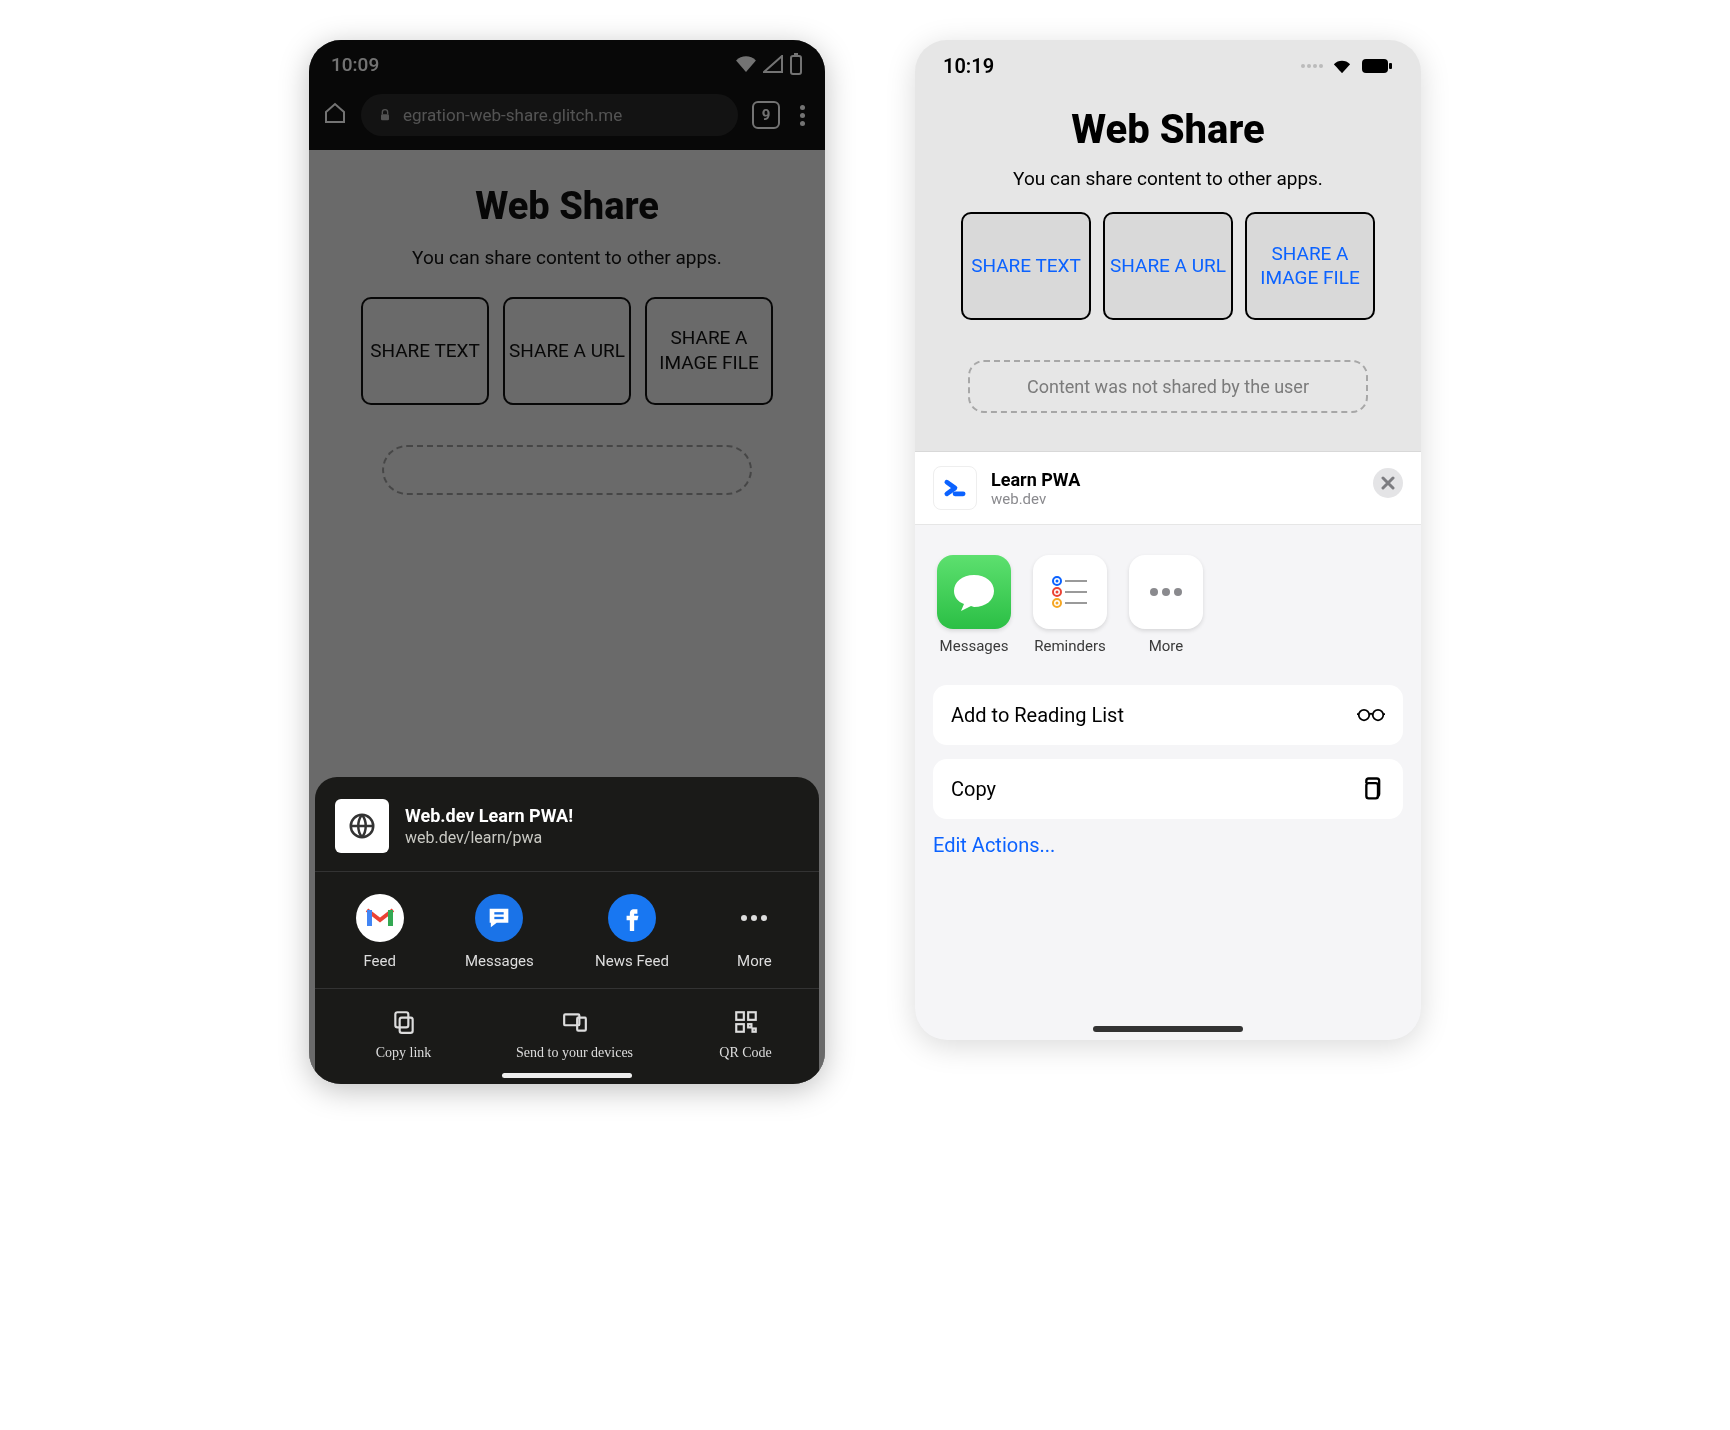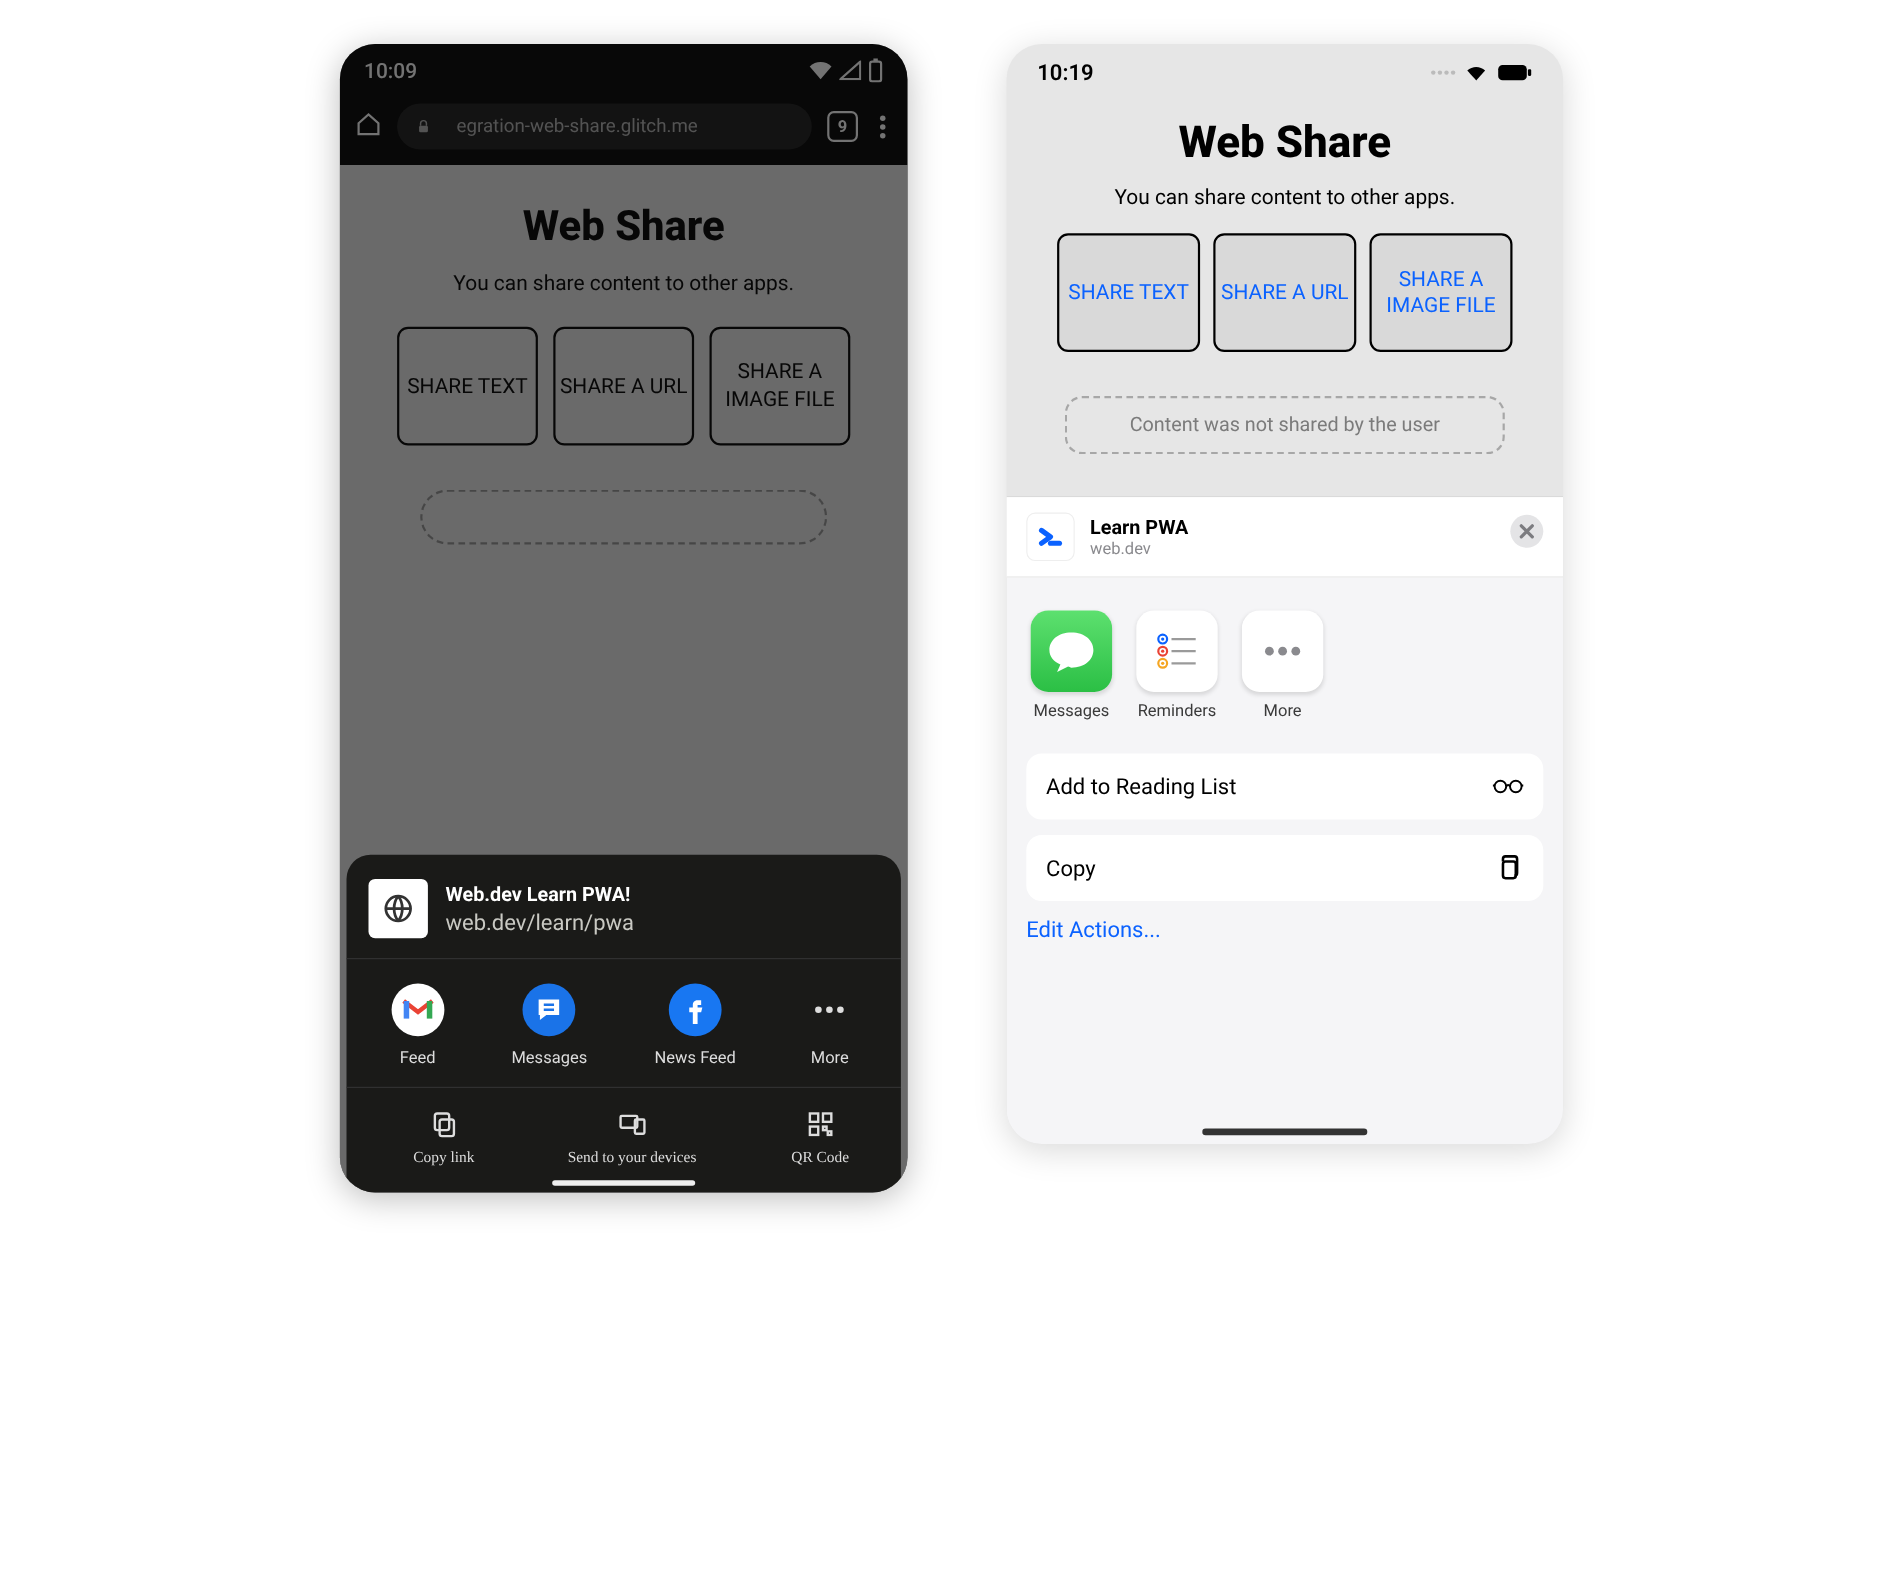--- a/index.html
+++ b/index.html
@@ -37,21 +37,21 @@
     height: 48px; display: flex; align-items: center; justify-content: space-between;
     padding: 0 22px; font-size: 19px; font-weight: 500;
   }
   .android .statusicons { display:flex; gap:6px; align-items:center; }
   .android .urlbar {
     display: flex; align-items: center; gap: 14px; padding: 6px 14px 14px 14px;
   }
   .android .home-icon svg { width:24px; height:24px; stroke:#fff; fill:none; stroke-width:2; }
   .android .omnibox {
     flex: 1; background: #2b2b2b; border-radius: 999px; height: 42px;
-    display: flex; align-items: center; gap: 22px; padding: 0 16px; color: #b9b9b9;
+    display: flex; align-items: center; gap: 10px; padding: 0 16px; color: #b9b9b9;
     font-size: 17px; overflow: hidden; white-space: nowrap;
   }
   .android .omnibox svg { width:16px; height:16px; fill:#b9b9b9; }
   .android .tabcount {
     width: 28px; height: 28px; border: 2px solid #fff; border-radius: 6px;
     display:flex; align-items:center; justify-content:center; font-size:15px; font-weight:700;
   }
   .android .kebab { display:flex; flex-direction:column; gap:3px; padding:0 6px;}
   .android .kebab span{ width:5px; height:5px; background:#fff; border-radius:50%; }
 
@@ -80,21 +80,21 @@
   .android .sheet .header{
     display:flex; align-items:center; gap:16px; padding: 8px 20px 18px 20px;
     border-bottom:1px solid #333;
   }
   .android .sheet .thumb{
     width:54px; height:54px; background:#fff; border-radius:6px;
     display:flex; align-items:center; justify-content:center;
   }
   .android .sheet .thumb svg{ width:30px; height:30px; stroke:#333; fill:none; stroke-width:2;}
   .android .sheet .title{ font-size:18px; font-weight:700; color:#fff;}
-  .android .sheet .sub{ font-size:20px; color:#c9c9c3; margin-top:2px;}
+  .android .sheet .sub{ font-size:16px; color:#c9c9c3; margin-top:2px;}
   .android .approw{
     display:flex; justify-content:space-around; padding:22px 10px 18px 10px;
     border-bottom:1px solid #333;
   }
   .android .app{ display:flex; flex-direction:column; align-items:center; gap:10px; font-size:15px; color:#ddd;}
   .android .appicon{ width:48px; height:48px; border-radius:50%; display:flex; align-items:center; justify-content:center; }
   .android .gmail{ background:#fff;}
   .android .msgs{ background:#1a73e8;}
   .android .fb{ background:#1877f2;}
   .android .more-dots{ display:flex; gap:4px;}

